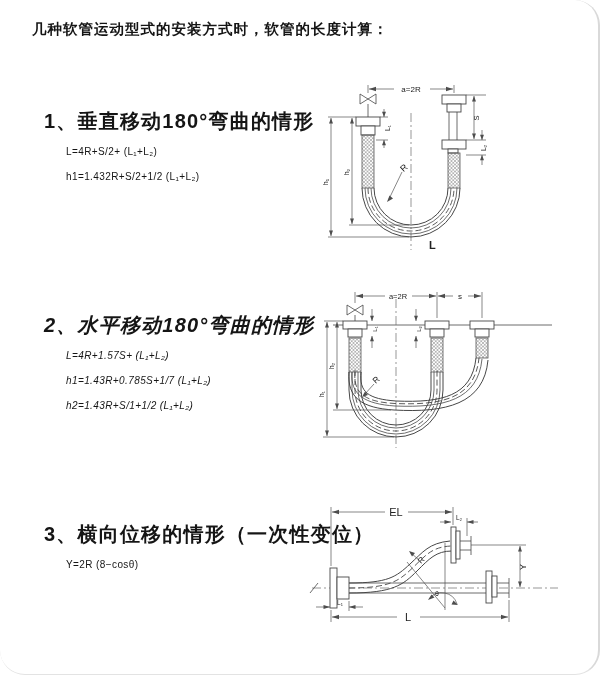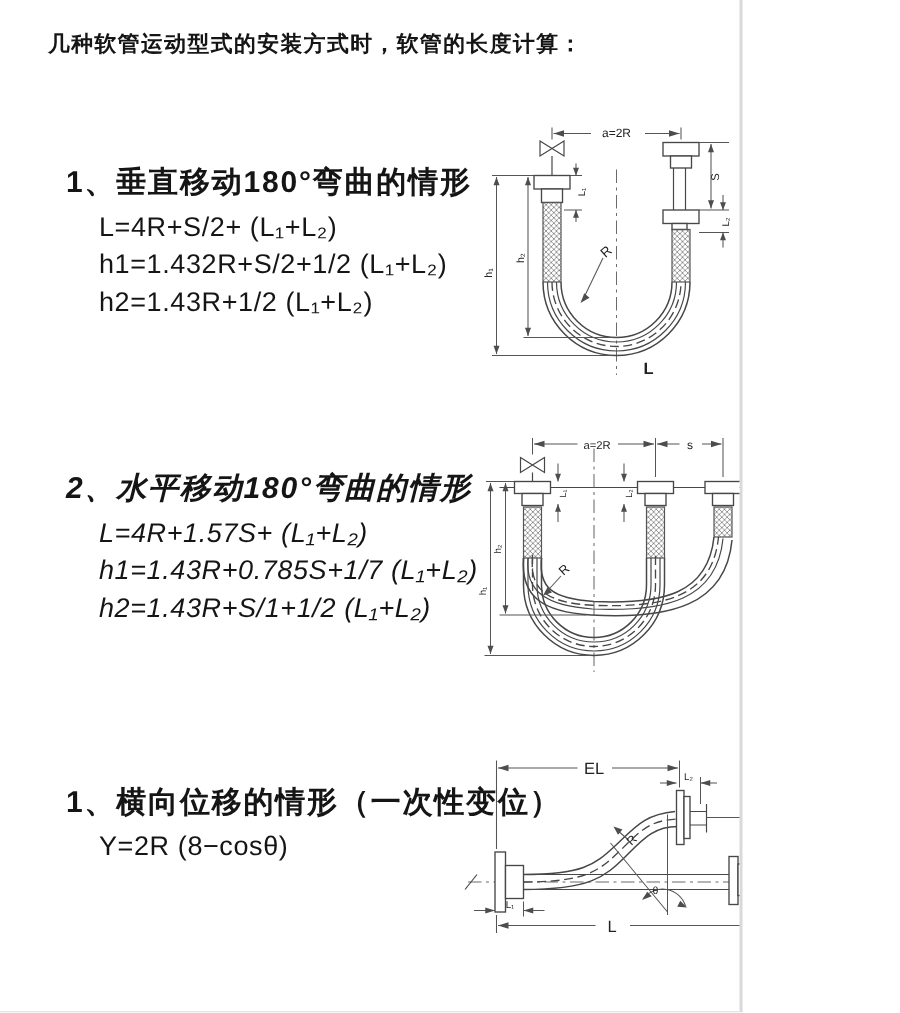--- a/index.html
+++ b/index.html
@@ -1,24 +1,24 @@
 <!DOCTYPE html>
 <html><head>
 <meta charset="utf-8">
 <style>
   html,body{margin:0;padding:0;background:#ffffff;}
   #page{
-    position:relative;width:495px;height:675px;background:#fff;
+    position:relative;width:600px;height:675px;background:#fff;
     font-family:"Liberation Sans","DejaVu Sans",sans-serif;color:#151515;
-    overflow:hidden;border-right:2px solid #d9d9d9;border-bottom:1px solid #e3e3e3;box-sizing:border-box;
+    overflow:hidden;border-right:2px solid #d9d9d9;border-bottom:1px solid #e3e3e3;box-sizing:border-box;border-radius:25px;
   }
   .title{position:absolute;left:32px;top:20px;font-size:14.5px;font-weight:700;letter-spacing:1px;}
   .sec{position:absolute;left:44px;}
   .sec h3{margin:0;font-size:20px;font-weight:700;letter-spacing:1.2px;}
-  .sec p{margin:8px 0 0 22px;font-size:18px;font-weight:500;letter-spacing:.4px;line-height:17px;}
+  .sec p{margin:8px 0 0 22px;font-size:10px;font-weight:500;letter-spacing:.4px;line-height:17px;}
   #sec1{top:108px;} #sec2{top:312px;font-style:italic;} #sec3{top:521px;}
   .dia{position:absolute;}
   #dia1{left:315px;top:72px;} #dia2{left:318px;top:283px;} #dia3{left:308px;top:498px;}
   svg{display:block;}
   svg text{font-family:"Liberation Sans","DejaVu Sans",sans-serif;fill:#222;}
   .ln{stroke:#474747;stroke-width:1;fill:none;}
   .th{stroke:#474747;stroke-width:.8;fill:none;}
   .dim{stroke:#555;stroke-width:.7;fill:none;}
   .cl{stroke:#6a6a6a;stroke-width:.7;fill:none;stroke-dasharray:9 3 2 3;}
   .hd{stroke:#474747;stroke-width:.9;stroke-dasharray:6 3;fill:none;}
@@ -30,32 +30,31 @@
 <body>
 
 <div id="page">
 
   <div class="title">几种软管运动型式的安装方式时，软管的长度计算：</div>
 
   <div class="sec" id="sec1">
     <h3>1、垂直移动180°弯曲的情形</h3>
     <p>L=4R+S/2+ (L₁+L₂)</p>
     <p>h1=1.432R+S/2+1/2 (L₁+L₂)</p>
-    <p>h2=1.43R+1/2 (L₁+L₂)</p>
   </div>
 
   <div class="sec" id="sec2">
     <h3>2、水平移动180°弯曲的情形</h3>
     <p>L=4R+1.57S+ (L₁+L₂)</p>
     <p>h1=1.43R+0.785S+1/7 (L₁+L₂)</p>
     <p>h2=1.43R+S/1+1/2 (L₁+L₂)</p>
   </div>
 
   <div class="sec" id="sec3">
-    <h3>1、横向位移的情形（一次性变位）</h3>
+    <h3>3、横向位移的情形（一次性变位）</h3>
     <p>Y=2R (8−cosθ)</p>
   </div>
 
   <svg id="dia1" class="dia" width="270" height="185" viewBox="315 72 270 185">
     <defs>
       <pattern id="h1p" width="3.5" height="3.5" patternUnits="userSpaceOnUse">
         <path d="M0 0 L3.5 3.5 M3.5 0 L0 3.5" stroke="#7a7a7a" stroke-width="0.5"></path>
       </pattern>
     </defs>
 

